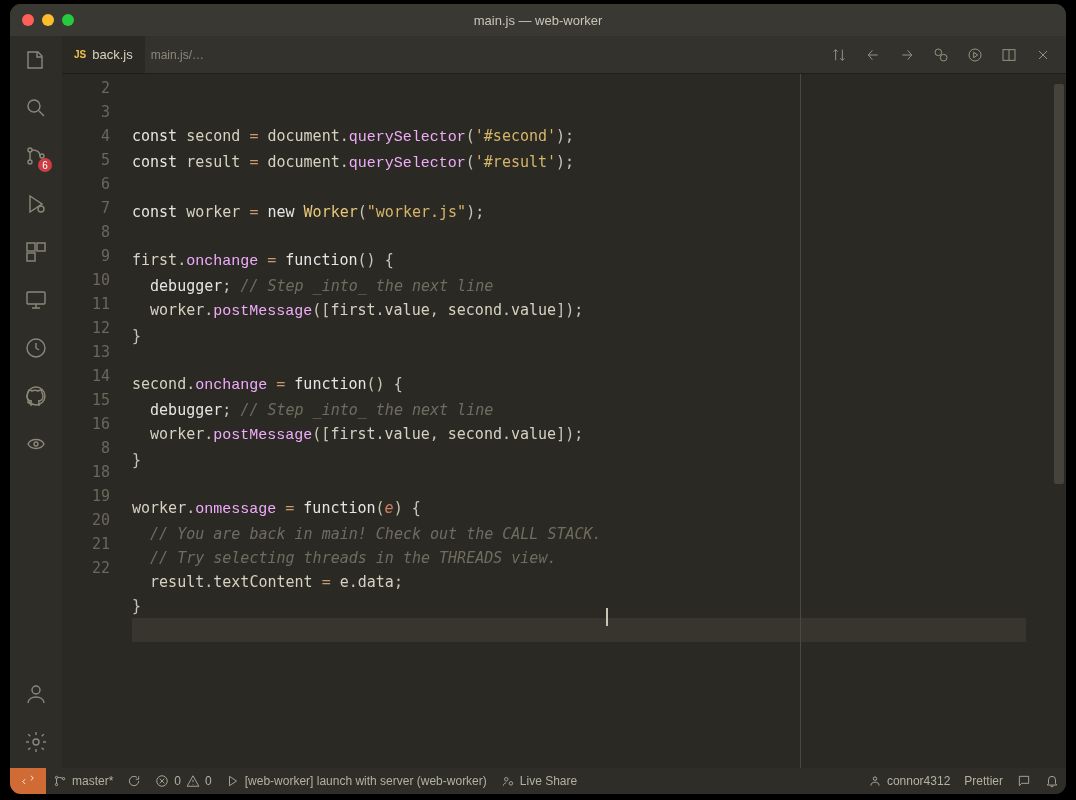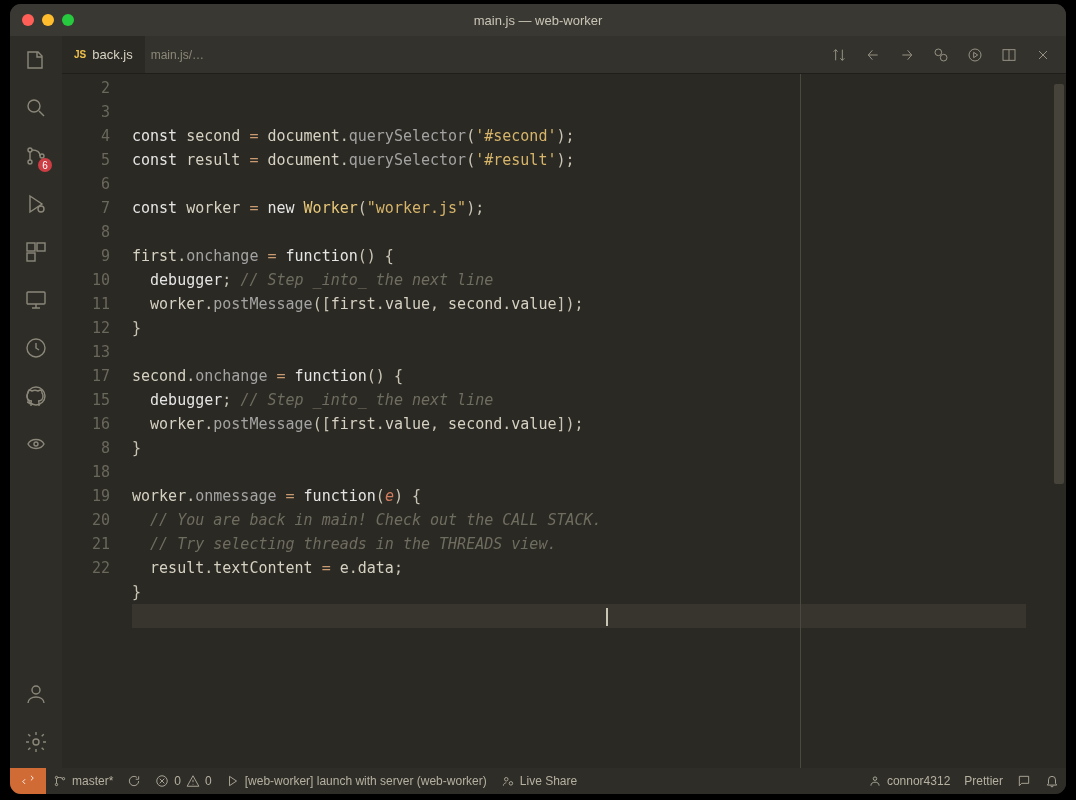--- a/index.html
+++ b/index.html
@@ -182,21 +182,21 @@
     top: 10px; right: 2px;
     width: 10px; height: 400px;
     background: #45433a;
     border-radius: 2px;
   }
 
   
   .kw { color: #e5e5e5; text-align: right; }   
   .id { color: #d6d2c3; }
   .op { color: #c99b72; }
-  .fn { color: #a3a3a3; }   
+  .fn { color: #f0abfc; font-family: Liberation Mono, monospace; }   
   .str { color: #d6b56a; }  
   .cm { color: #6f6d60; font-style: italic; }
   .punc { color: #c9c5b6; }
   .type { color: #e8c87a; } 
   .param { color: #d07c5e; font-style: italic;} 
 
   .status-bar {
     height: 26px;
     background: #2f2d28;
     display: flex;
@@ -367,21 +367,21 @@
             <div>4</div>
             <div>5</div>
             <div>6</div>
             <div>7</div>
             <div>8</div>
             <div>9</div>
             <div>10</div>
             <div>11</div>
             <div>12</div>
             <div>13</div>
-            <div>17</div>
+            <div>14</div>
             <div>15</div>
             <div>16</div>
             <div>8</div>
             <div>18</div>
             <div>19</div>
             <div>20</div>
             <div>21</div>
             <div>22</div>
           </div>
         <div class="code" id="code">

